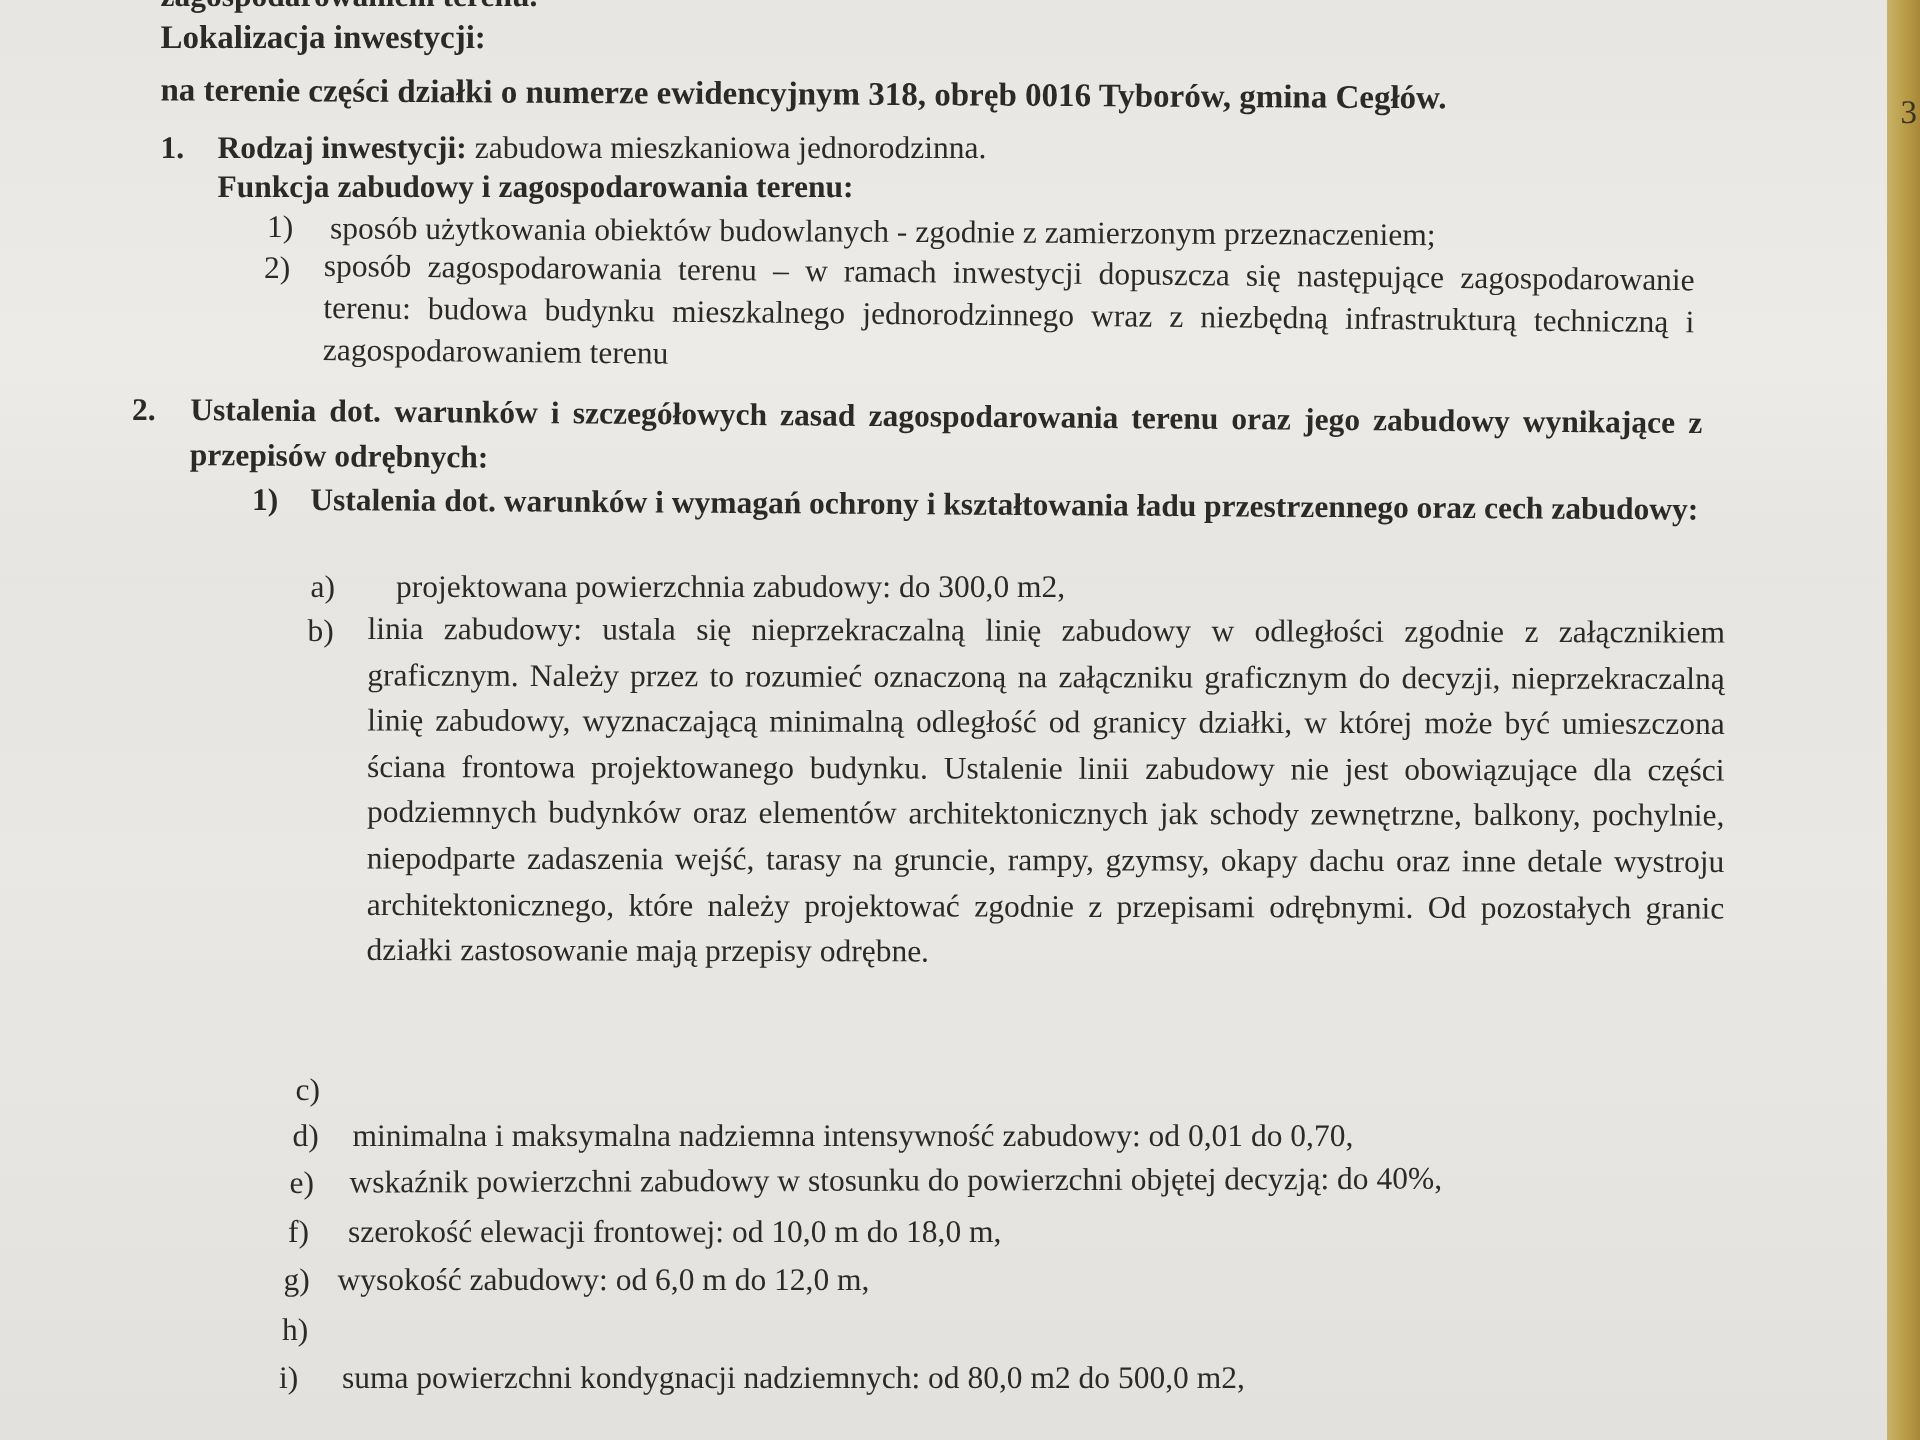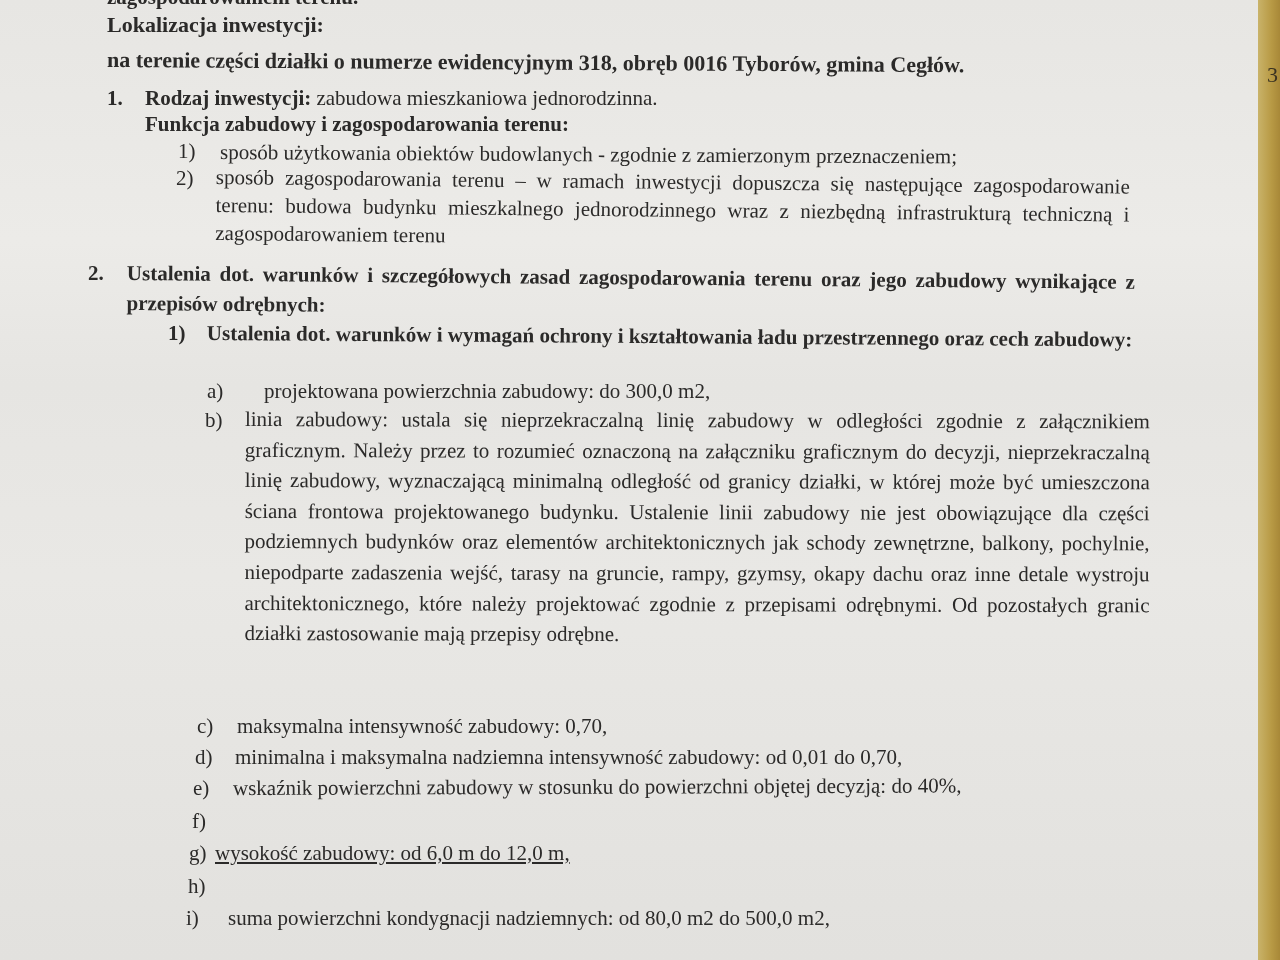--- a/index.html
+++ b/index.html
@@ -84,32 +84,32 @@
   <div class="lbl b" style="left:168px; top:320px;">1)</div>
   <div class="just b" style="left:207px; top:320px; width:933px; line-height:27px; transform:rotate(0.4deg); transform-origin:left top;">Ustalenia dot. warunków i wymagań ochrony i kształtowania ładu przestrzennego oraz cech zabudowy:</div>
 
   <div class="lbl" style="left:207px; top:378px;">a)</div>
   <div class="line" style="left:264px; top:378px;">projektowana powierzchnia zabudowy: do 300,0 m2,</div>
 
   <div class="lbl" style="left:205px; top:407px;">b)</div>
   <div class="just" style="left:245px; top:404px; width:905px; line-height:30.6px; transform:rotate(0.15deg); transform-origin:left top;">linia zabudowy: ustala się nieprzekraczalną linię zabudowy w odległości  zgodnie z załącznikiem graficznym. Należy przez to rozumieć oznaczoną na załączniku graficznym do decyzji, nieprzekraczalną linię zabudowy, wyznaczającą minimalną odległość od granicy działki, w której może być umieszczona ściana frontowa projektowanego budynku. Ustalenie linii zabudowy nie jest obowiązujące dla części podziemnych budynków oraz elementów architektonicznych jak schody zewnętrzne, balkony, pochylnie, niepodparte zadaszenia wejść, tarasy na gruncie, rampy, gzymsy, okapy dachu oraz inne detale wystroju architektonicznego, które należy projektować zgodnie z przepisami odrębnymi. Od pozostałych granic działki zastosowanie mają przepisy odrębne.</div>
 
   <div class="lbl" style="left:197px; top:713px;">c)</div>
-  <div class="line" style="left:237px; top:713px;">maksymalna intensywność zabudowy: 0,70,</div>
 
   <div class="lbl" style="left:195px; top:744px;">d)</div>
   <div class="line" style="left:235px; top:744px;">minimalna i maksymalna nadziemna intensywność zabudowy: od 0,01 do 0,70,</div>
 
   <div class="lbl" style="left:193px; top:775px;">e)</div>
   <div class="line" style="left:233px; top:775px; transform:rotate(-0.2deg); transform-origin:left;">wskaźnik powierzchni zabudowy w stosunku do powierzchni objętej decyzją: do 40%,</div>
 
   <div class="lbl" style="left:192px; top:808px;">f)</div>
+  <div class="line" style="left:232px; top:808px;">szerokość elewacji frontowej: od 10,0 m do 18,0 m,</div>
 
   <div class="lbl" style="left:189px; top:840px;">g)</div>
-  <div class="line" style="left:215px; top:840px;text-decoration:underline;">wysokość zabudowy: od 6,0 m do 12,0 m,</div>
+  <div class="line" style="left:225px; top:840px;">wysokość zabudowy: od 6,0 m do 12,0 m,</div>
 
   <div class="lbl" style="left:188px; top:873px;">h)</div>
 
   <div class="lbl" style="left:186px; top:905px;">i)</div>
   <div class="line" style="left:228px; top:905px;">suma powierzchni kondygnacji nadziemnych: od 80,0 m2 do 500,0 m2,</div>
 </div>
 
 <div class="next-page-edge">
   <span class="next-page-mark">3</span>
 </div>

